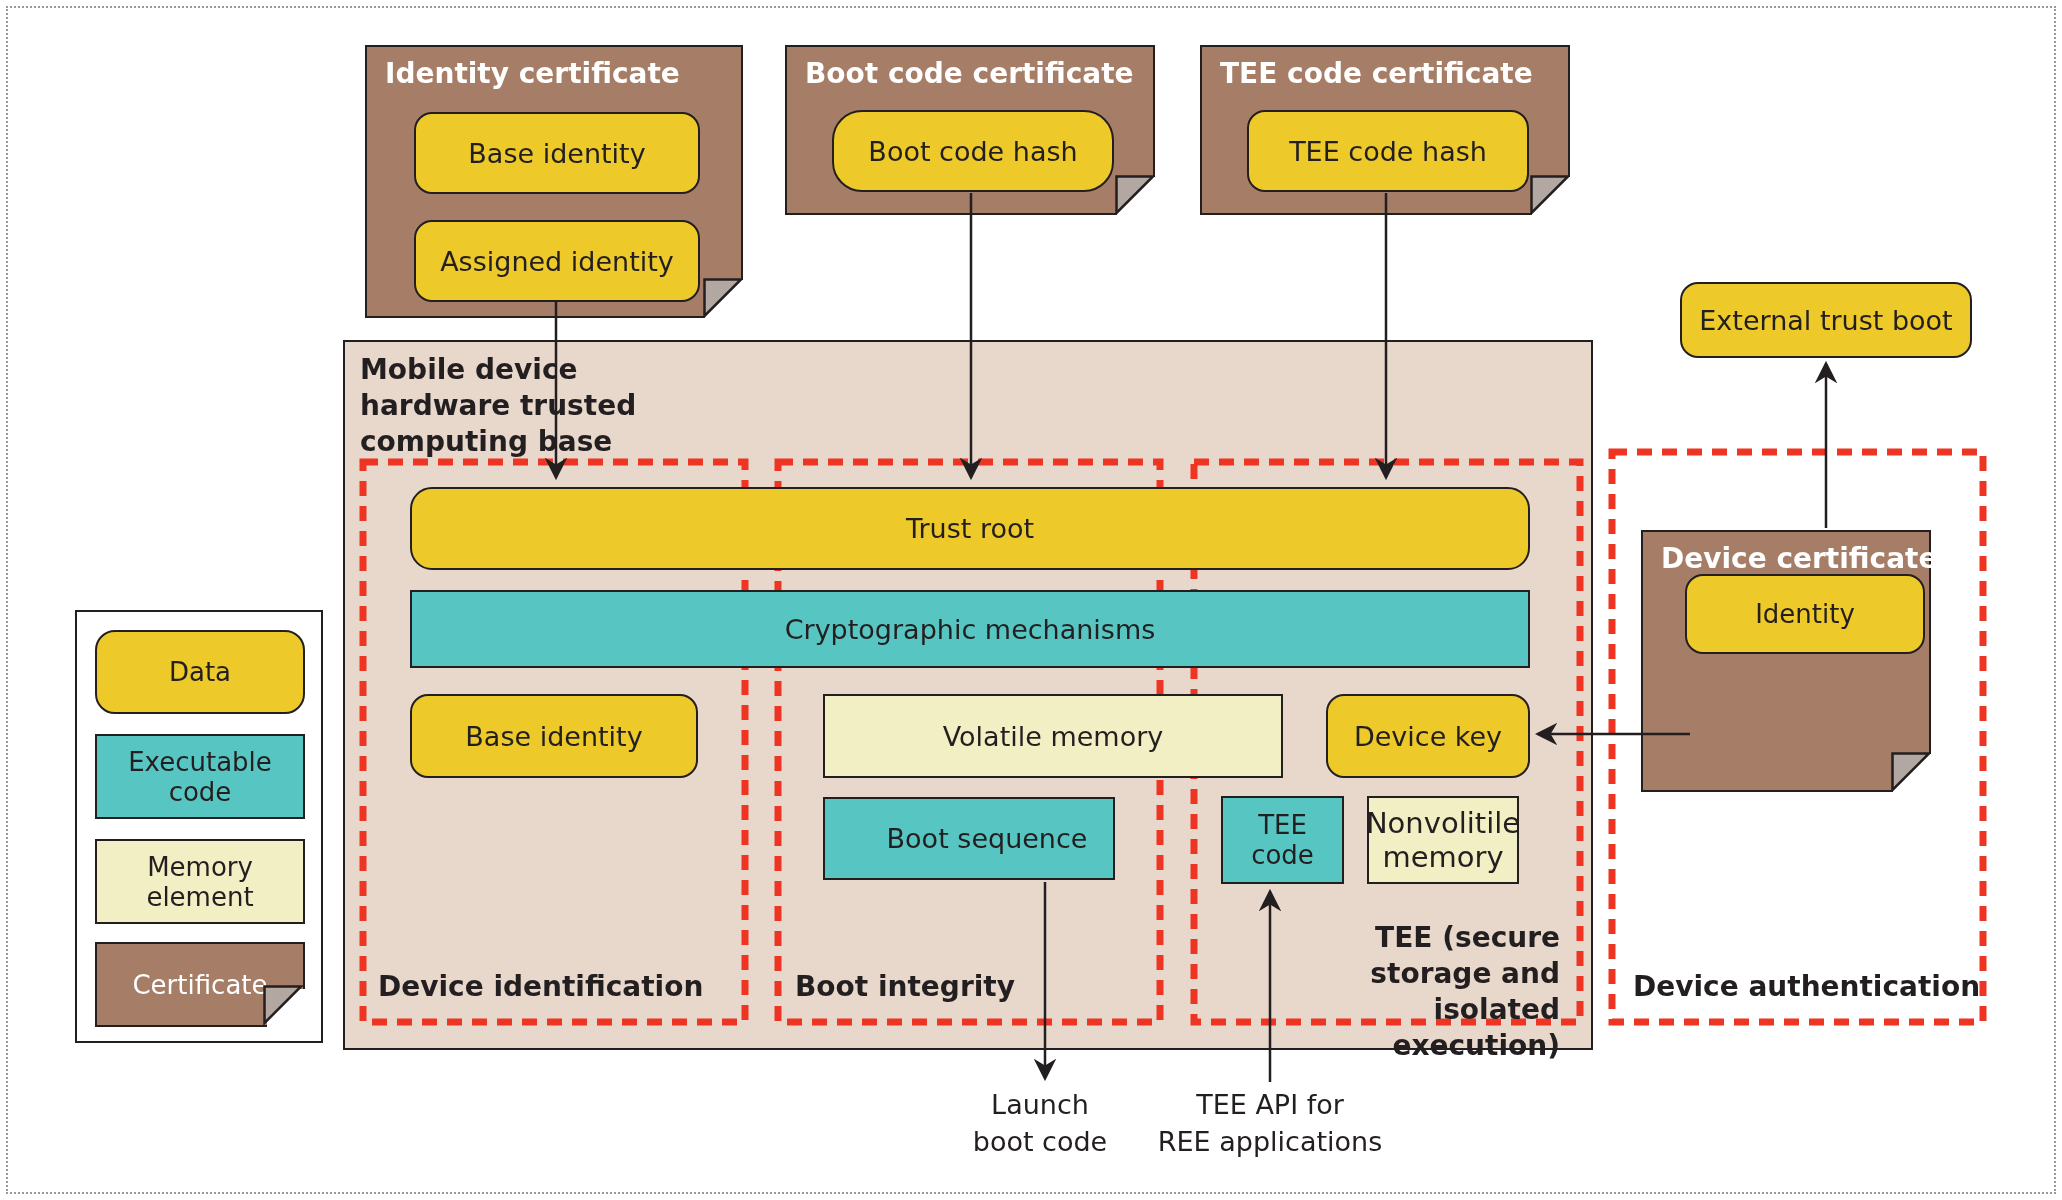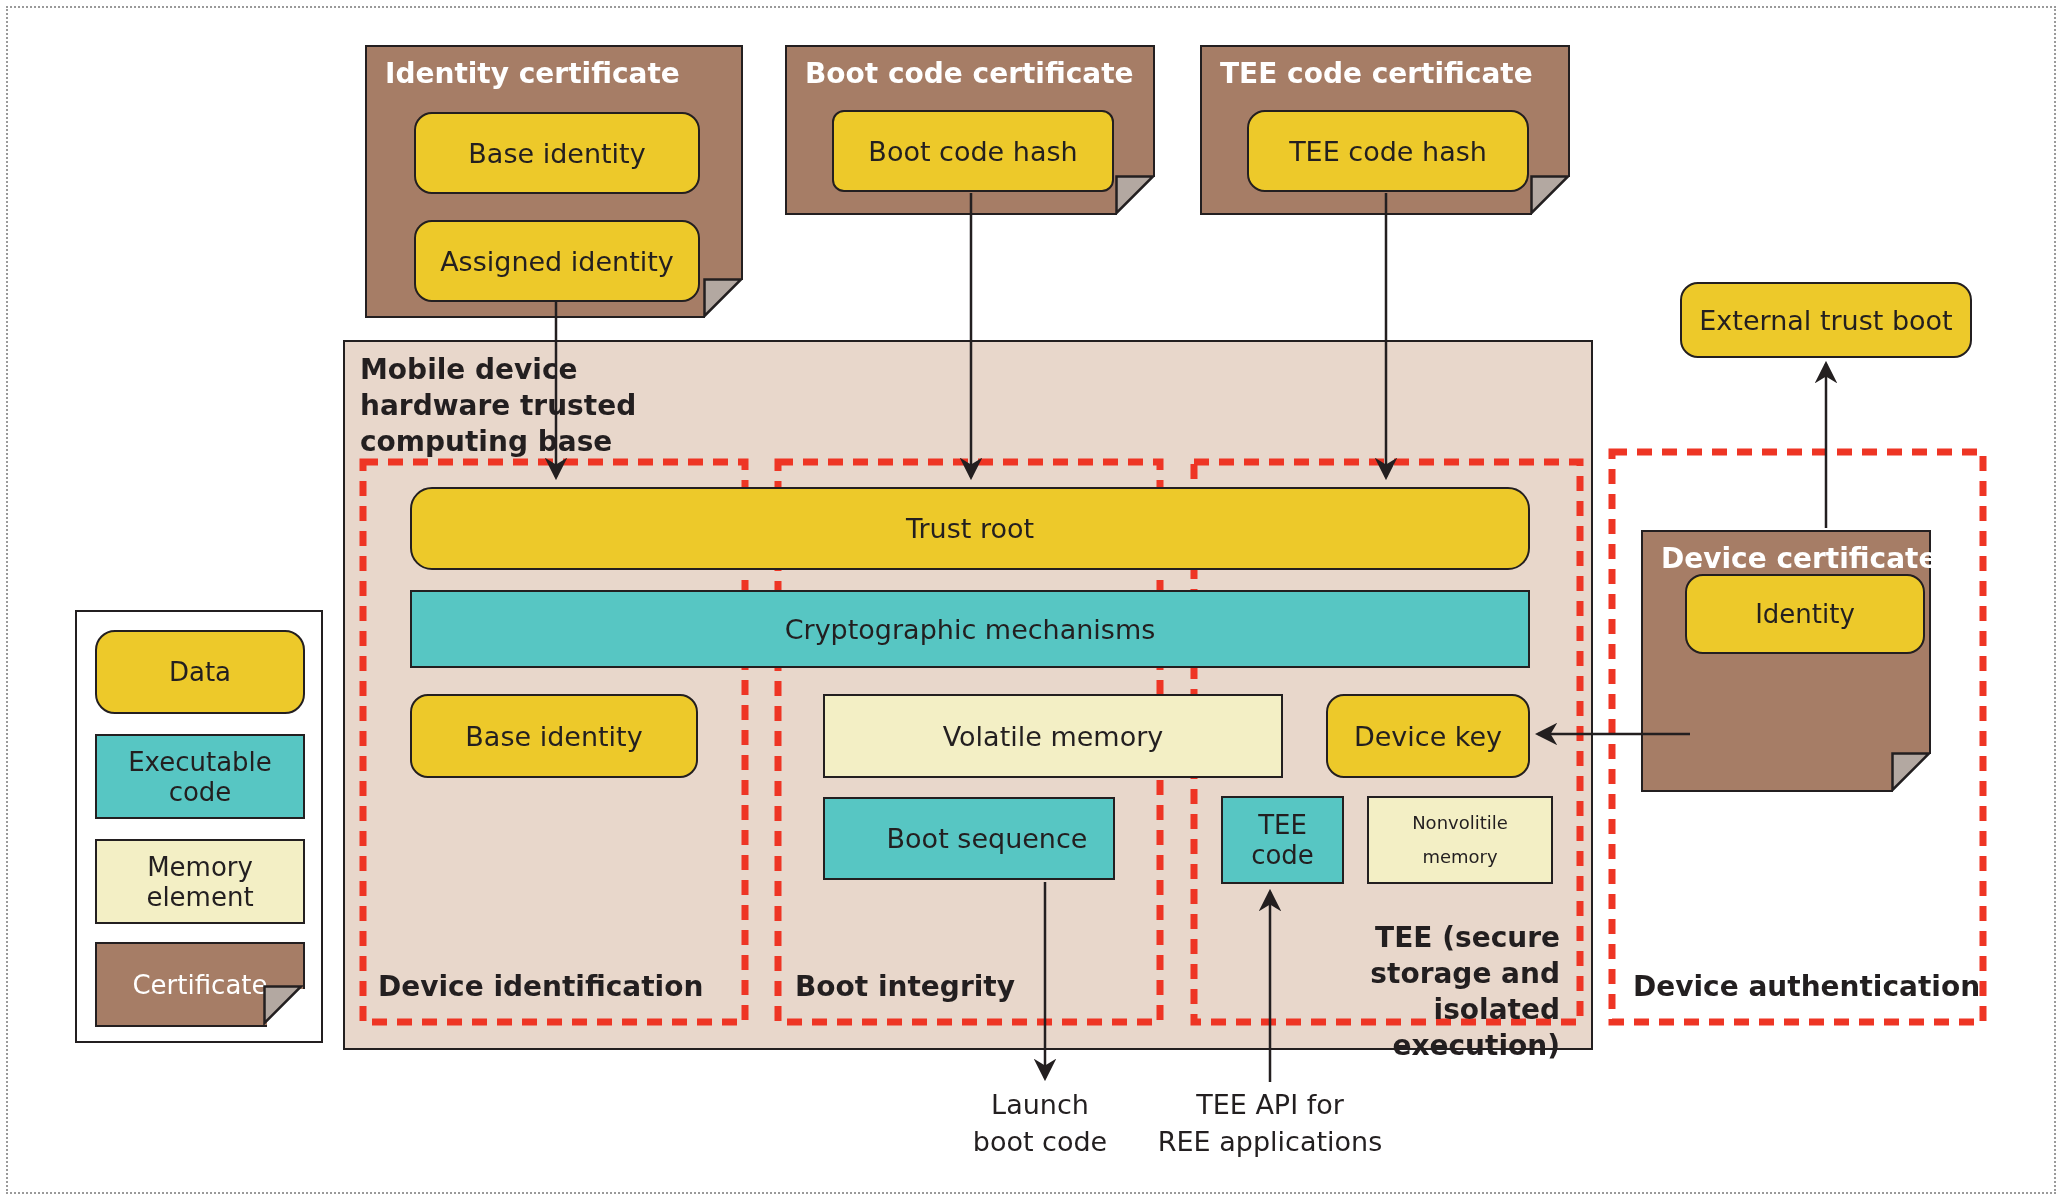--- a/index.html
+++ b/index.html
@@ -79,21 +79,21 @@
     <div class="cert-title">Identity certificate</div>
     <div class="node data-fill" style="left:47px; top:65px; width:286px; height:82px; border-radius:18px;">Base identity</div>
     <div class="node data-fill" style="left:47px; top:173px; width:286px; height:82px; border-radius:18px;">Assigned identity</div>
   </div>
   <svg class="fold" style="position:absolute; left:703px; top:278px;" width="40" height="40" viewBox="0 0 40 40">
     <polygon points="1.5,1.5 38,1.5 1.5,38" fill="var(--fold-fill,#b3a8a1)" stroke="#231f20" stroke-width="2.5"></polygon>
   </svg>
 
   <div class="cert" style="left:785px; top:45px; width:370px; height:170px;padding-left:48px;">
     <div class="cert-title">Boot code certificate</div>
-    <div class="node data-fill" style="left:45px; top:63px; width:282px; height:82px; border-radius:12px;">Boot code hash</div>
+    <div class="node data-fill" style="left:45px; top:63px; width:282px; height:82px; border-radius:30px;">Boot code hash</div>
   </div>
   <svg class="fold" style="position:absolute; left:1115px; top:175px;" width="40" height="40" viewBox="0 0 40 40">
     <polygon points="1.5,1.5 38,1.5 1.5,38" fill="var(--fold-fill,#b3a8a1)" stroke="#231f20" stroke-width="2.5"></polygon>
   </svg>
 
   <div class="cert" style="left:1200px; top:45px; width:370px; height:170px;">
     <div class="cert-title">TEE code certificate</div>
     <div class="node data-fill" style="left:45px; top:63px; width:282px; height:82px; border-radius:18px;">TEE code hash</div>
   </div>
   <svg class="fold" style="position:absolute; left:1530px; top:175px;" width="40" height="40" viewBox="0 0 40 40">
@@ -110,21 +110,21 @@
 
   <div class="node data-fill" style="left:1680px; top:282px; width:292px; height:76px; border-radius:18px;">External trust boot</div>
 
   <div class="node data-fill" style="left:410px; top:487px; width:1120px; height:83px; border-radius:22px;">Trust root</div>
   <div class="node code-fill" style="left:410px; top:590px; width:1120px; height:78px;">Cryptographic mechanisms</div>
   <div class="node data-fill" style="left:410px; top:694px; width:288px; height:84px; border-radius:18px;">Base identity</div>
   <div class="node memory-fill" style="left:823px; top:694px; width:460px; height:84px;">Volatile memory</div>
   <div class="node data-fill" style="left:1326px; top:694px; width:204px; height:84px; border-radius:18px;">Device key</div>
   <div class="node code-fill" style="left:823px; top:797px; width:292px; height:83px;padding-left:36px;">Boot sequence</div>
   <div class="node code-fill" style="left:1221px; top:796px; width:123px; height:88px; font-size:26px;">TEE code</div>
-  <div class="node memory-fill" style="left:1367px; top:796px; width:186px; height:88px; font-size:18px; line-height:34px;">Nonvolitile
+  <div class="node memory-fill" style="left:1367px; top:796px; width:152px; height:88px; font-size:29px; line-height:34px;">Nonvolitile
 memory</div>
 
   <div class="region-label" style="left:378px; top:970px;">Device identification</div>
   <div class="region-label" style="left:795px; top:970px;">Boot integrity</div>
   <div class="region-label" style="left:1310px; top:920px; width:250px; text-align:right; line-height:36px;">TEE (secure
 storage and
 isolated execution)</div>
   <div class="region-label" style="left:1633px; top:970px;">Device authentication</div>
 
   <div class="annotation" style="left:1150px; top:1086px; width:240px;">TEE API for

